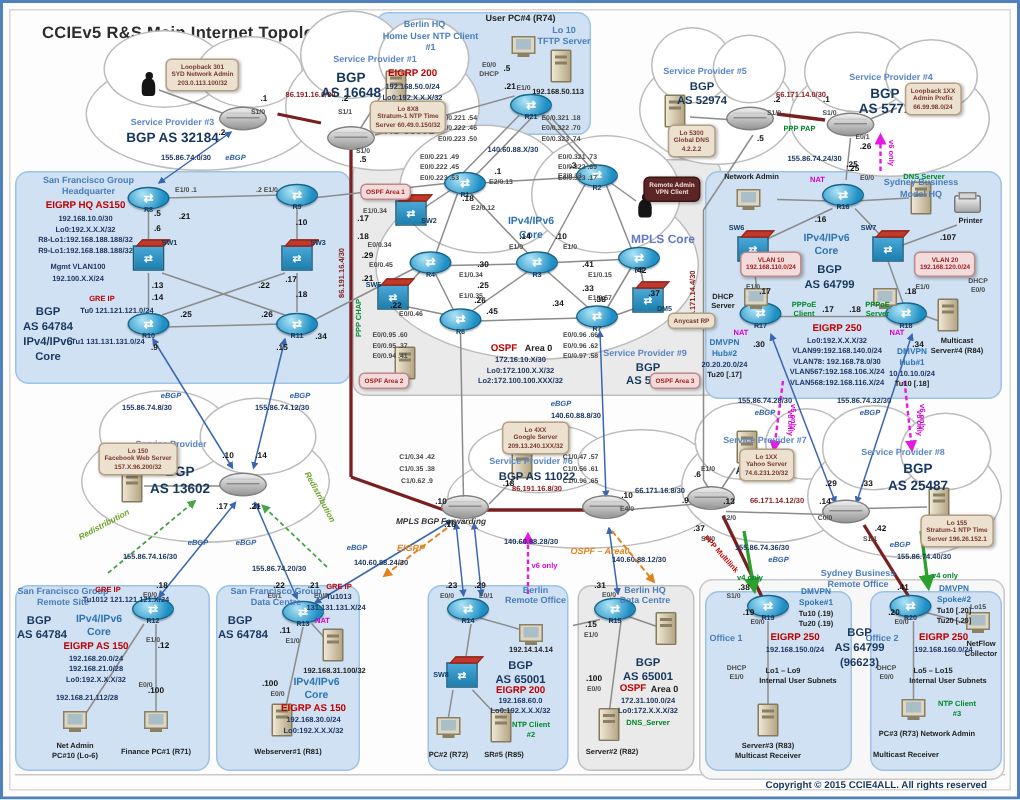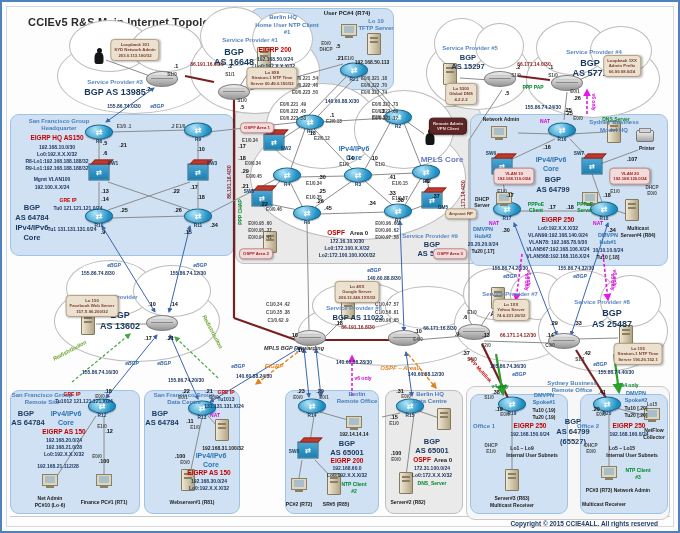--- a/index.html
+++ b/index.html
@@ -299,37 +299,37 @@
     <div class="dev pc" style="left: 48px; top: 478px;"></div>
     <div class="dev pc" style="left: 102px; top: 478px;"></div>
     <div class="dev pc" style="left: 352px; top: 420px;"></div>
     <div class="dev pc" style="left: 297px; top: 482px;"></div>
     <div class="dev pc" style="left: 607px; top: 470px;"></div>
     <div class="dev pc" style="left: 650px; top: 412px;"></div>
     <div class="dev prn" style="left: 643px; top: 134px;"></div>
     <div class="dev spy" style="left: 97px; top: 56px;"></div>
     <div class="dev spy" style="left: 428px; top: 137px;"></div>
     <div class="t sp" style="left: 113px; top: 80px;">Service Provider #3</div>
-    <div class="t as" style="left: 113px; top: 90px;">BGP AS 13985</div>
+    <div class="t as" style="left: 113px; top: 90px;">BGP AS 32184</div>
     <div class="t num" style="left: 174px; top: 65px;">.1</div>
     <div class="t tin" style="left: 170px; top: 73px;">S1/0</div>
     <div class="t ipr" style="left: 205px; top: 62px;">86.191.16.0/30</div>
     <div class="t num" style="left: 228px; top: 65px;">.2</div>
     <div class="t tin" style="left: 228px; top: 73px;">S1/1</div>
     <div class="t num" style="left: 146px; top: 88px;">.2</div>
     <div class="t ip" style="left: 122px; top: 104px;">155.86.74.0/30</div>
     <div class="t bgp" style="left: 155px; top: 104px;">eBGP</div>
     <div class="t sp" style="left: 248px; top: 38px;">Service Provider #1</div>
     <div class="t as" style="left: 232px; top: 50px;">BGP</div>
     <div class="t as" style="left: 232px; top: 60px;">AS 16648</div>
     <div class="t tin" style="left: 240px; top: 99px;">S1/0</div>
     <div class="t num" style="left: 240px; top: 106px;">.5</div>
     <div class="t sp" style="left: 468px; top: 46px;">Service Provider #5</div>
     <div class="t as2" style="left: 466px; top: 56px;">BGP</div>
-    <div class="t as2" style="left: 466px; top: 65px;">AS 15297</div>
+    <div class="t as2" style="left: 466px; top: 65px;">AS 52974</div>
     <div class="t num" style="left: 516px; top: 66px;">.2</div>
     <div class="t tin" style="left: 514px; top: 74px;">S1/0</div>
     <div class="t ipr" style="left: 532px; top: 62px;">66.171.14.0/30</div>
     <div class="t grn" style="left: 531px; top: 85px;">PPP PAP</div>
     <div class="t num" style="left: 549px; top: 66px;">.1</div>
     <div class="t tin" style="left: 551px; top: 74px;">S1/0</div>
     <div class="t num" style="left: 505px; top: 92px;">.5</div>
     <div class="t sp" style="left: 592px; top: 50px;">Service Provider #4</div>
     <div class="t as" style="left: 588px; top: 61px;">BGP</div>
     <div class="t as" style="left: 588px; top: 71px;">AS 5771</div>
@@ -661,21 +661,21 @@
     <div class="t ip" style="left: 430px; top: 466px;">172.31.100.0/24</div>
     <div class="t ip" style="left: 430px; top: 473px;">Lo0:172.X.X.X/32</div>
     <div class="t grn" style="left: 430px; top: 481px;">DNS_Server</div>
     <div class="t num" style="left: 394px; top: 452px;">.100</div>
     <div class="t tin" style="left: 394px; top: 458px;">E0/0</div>
     <div class="t cap5" style="left: 406px; top: 500px;">Server#2 (R82)</div>
     <div class="t hdr" style="left: 570px; top: 381px;">Sydney Business</div>
     <div class="t hdr" style="left: 570px; top: 388px;">Remote Office</div>
     <div class="t as2" style="left: 571px; top: 420px;">BGP</div>
     <div class="t as2" style="left: 571px; top: 430px;">AS 64799</div>
-    <div class="t as2" style="left: 571px; top: 440px;">(65527)</div>
+    <div class="t as2" style="left: 571px; top: 440px;">(96623)</div>
     <div class="t num" style="left: 494px; top: 391px;">.38</div>
     <div class="t tin" style="left: 487px; top: 396px;">S1/0</div>
     <div class="t num" style="left: 497px; top: 408px;">.19</div>
     <div class="t tin" style="left: 503px; top: 413px;">E0/0</div>
     <div class="t blu5" style="left: 542px; top: 394px;">DMVPN</div>
     <div class="t blu5" style="left: 542px; top: 401px;">Spoke#1</div>
     <div class="t cap5" style="left: 542px; top: 408px;">Tu10 (.19)</div>
     <div class="t cap5" style="left: 542px; top: 415px;">Tu20 (.19)</div>
     <div class="t hdr" style="left: 482px; top: 424px;">Office 1</div>
     <div class="t red" style="left: 528px; top: 424px;">EIGRP 250</div>

